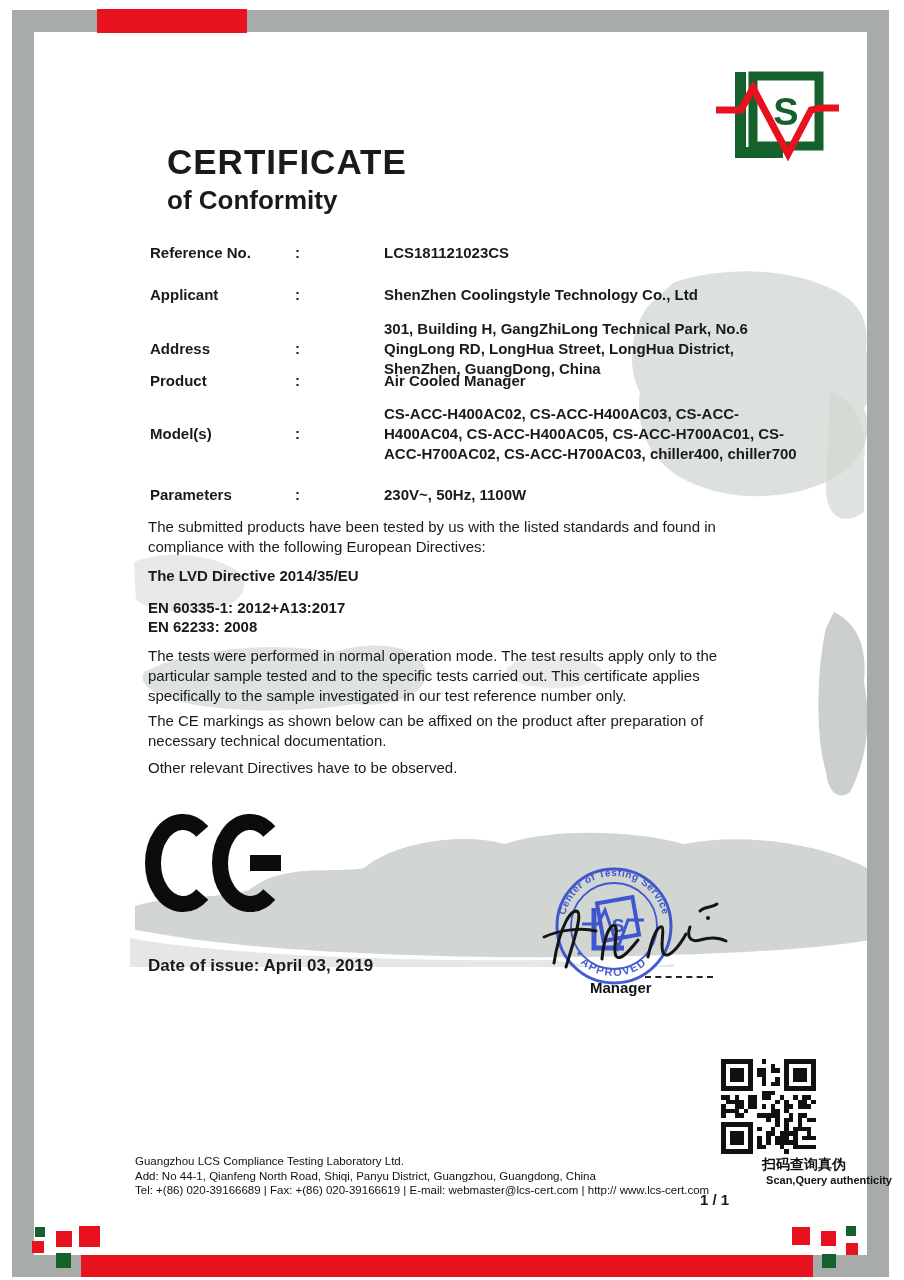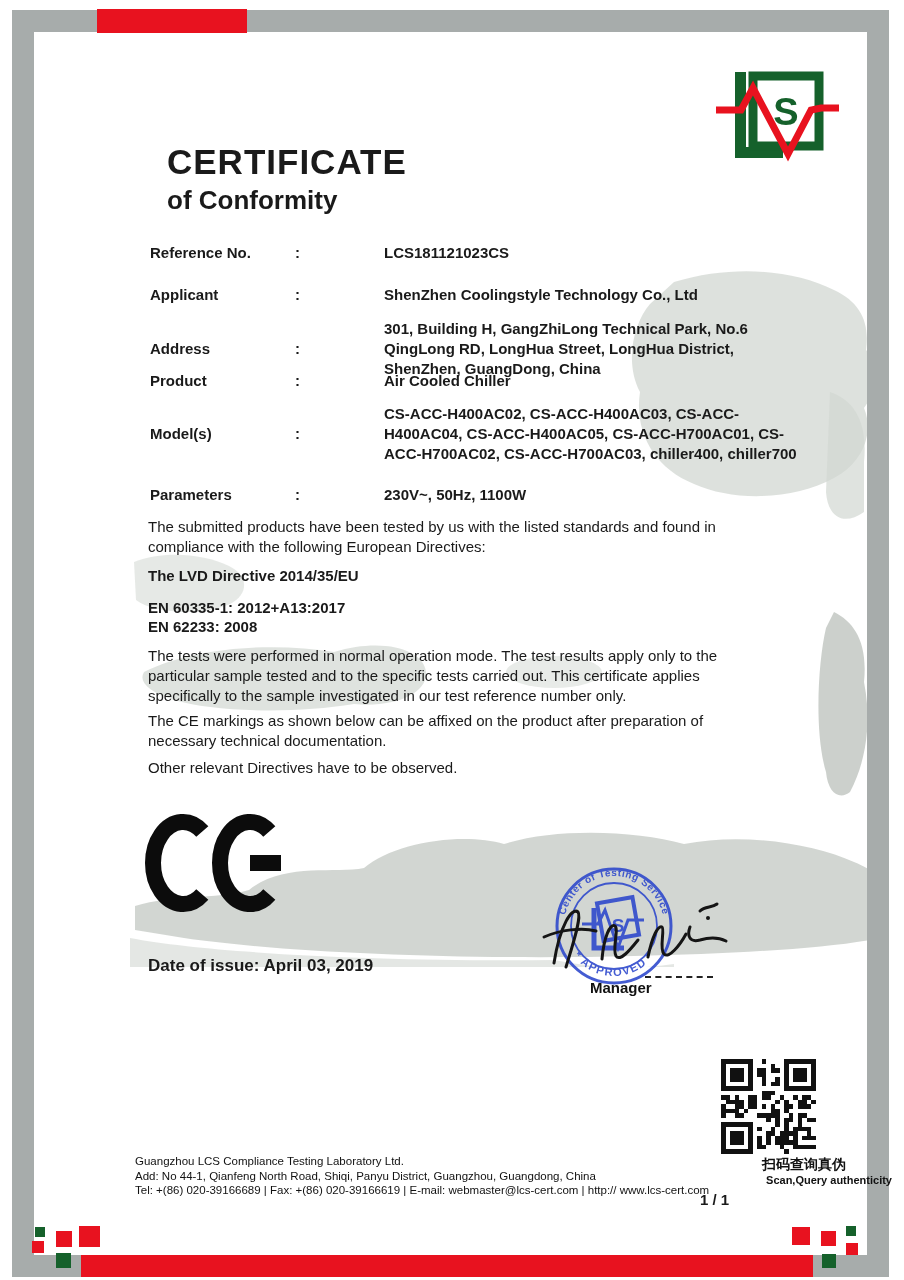--- a/index.html
+++ b/index.html
@@ -106,21 +106,21 @@
     <span class="val">ShenZhen Coolingstyle Technology Co., Ltd</span>
   </div>
   <div class="abs frow content" style="top:319px">
     <span class="lab">Address</span>
     <span class="col">:</span>
     <span class="val">301, Building H, GangZhiLong Technical Park, No.6 QingLong RD, LongHua Street, LongHua District, ShenZhen, GuangDong, China</span>
   </div>
   <div class="abs frow content" style="top:371px">
     <span class="lab">Product</span>
     <span class="col">:</span>
-    <span class="val">Air Cooled Chiller</span>
+    <span class="val">Air Cooled Manager</span>
   </div>
   <div class="abs frow content" style="top:404px">
     <span class="lab">Model(s)</span>
     <span class="col">:</span>
     <span class="val">CS-ACC-H400AC02, CS-ACC-H400AC03, CS-ACC-H400AC04, CS-ACC-H400AC05, CS-ACC-H700AC01, CS-ACC-H700AC02, CS-ACC-H700AC03, chiller400, chiller700</span>
   </div>
   <div class="abs frow content" style="top:485px">
     <span class="lab">Parameters</span>
     <span class="col">:</span>
     <span class="val">230V~, 50Hz, 1100W</span>

